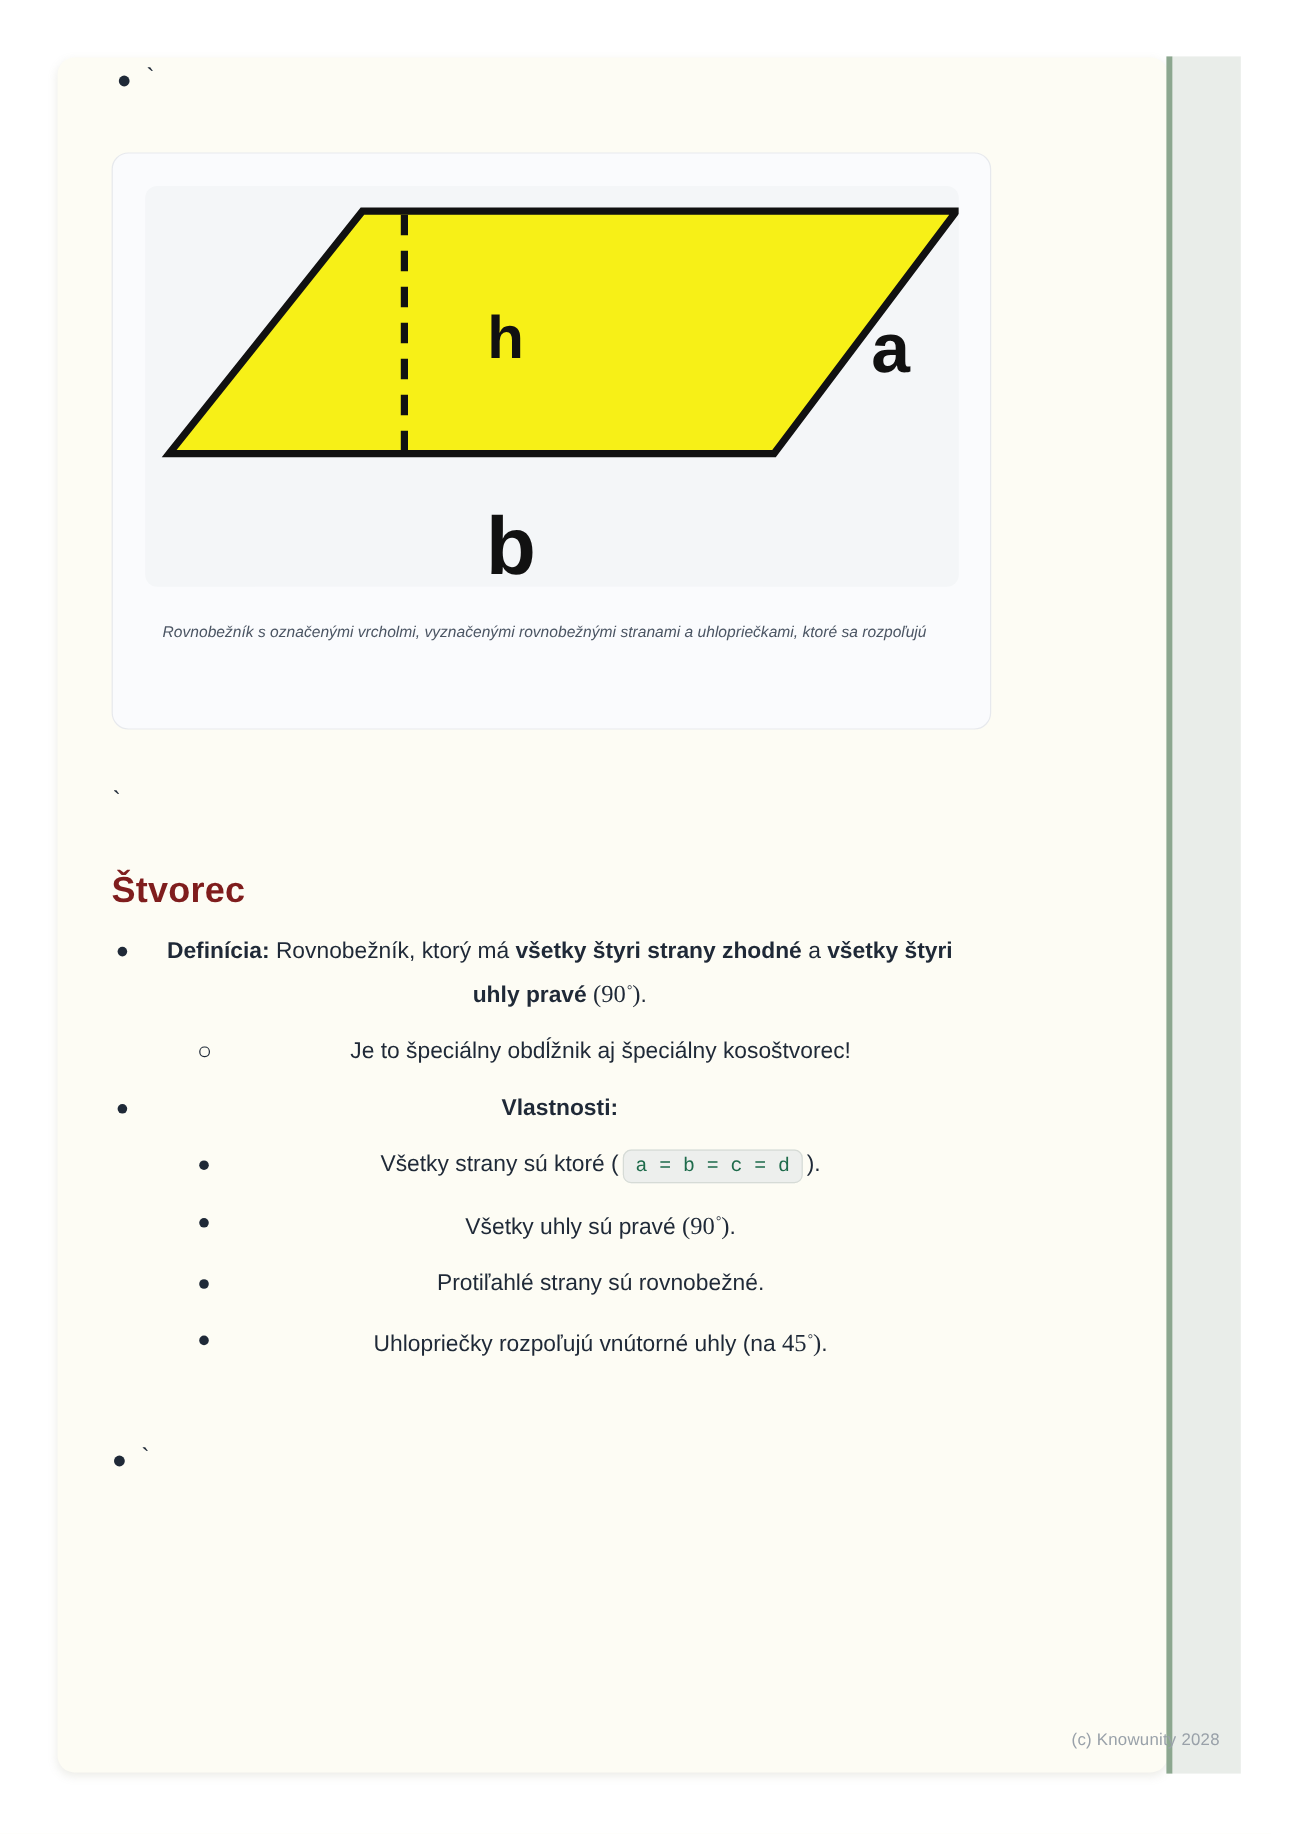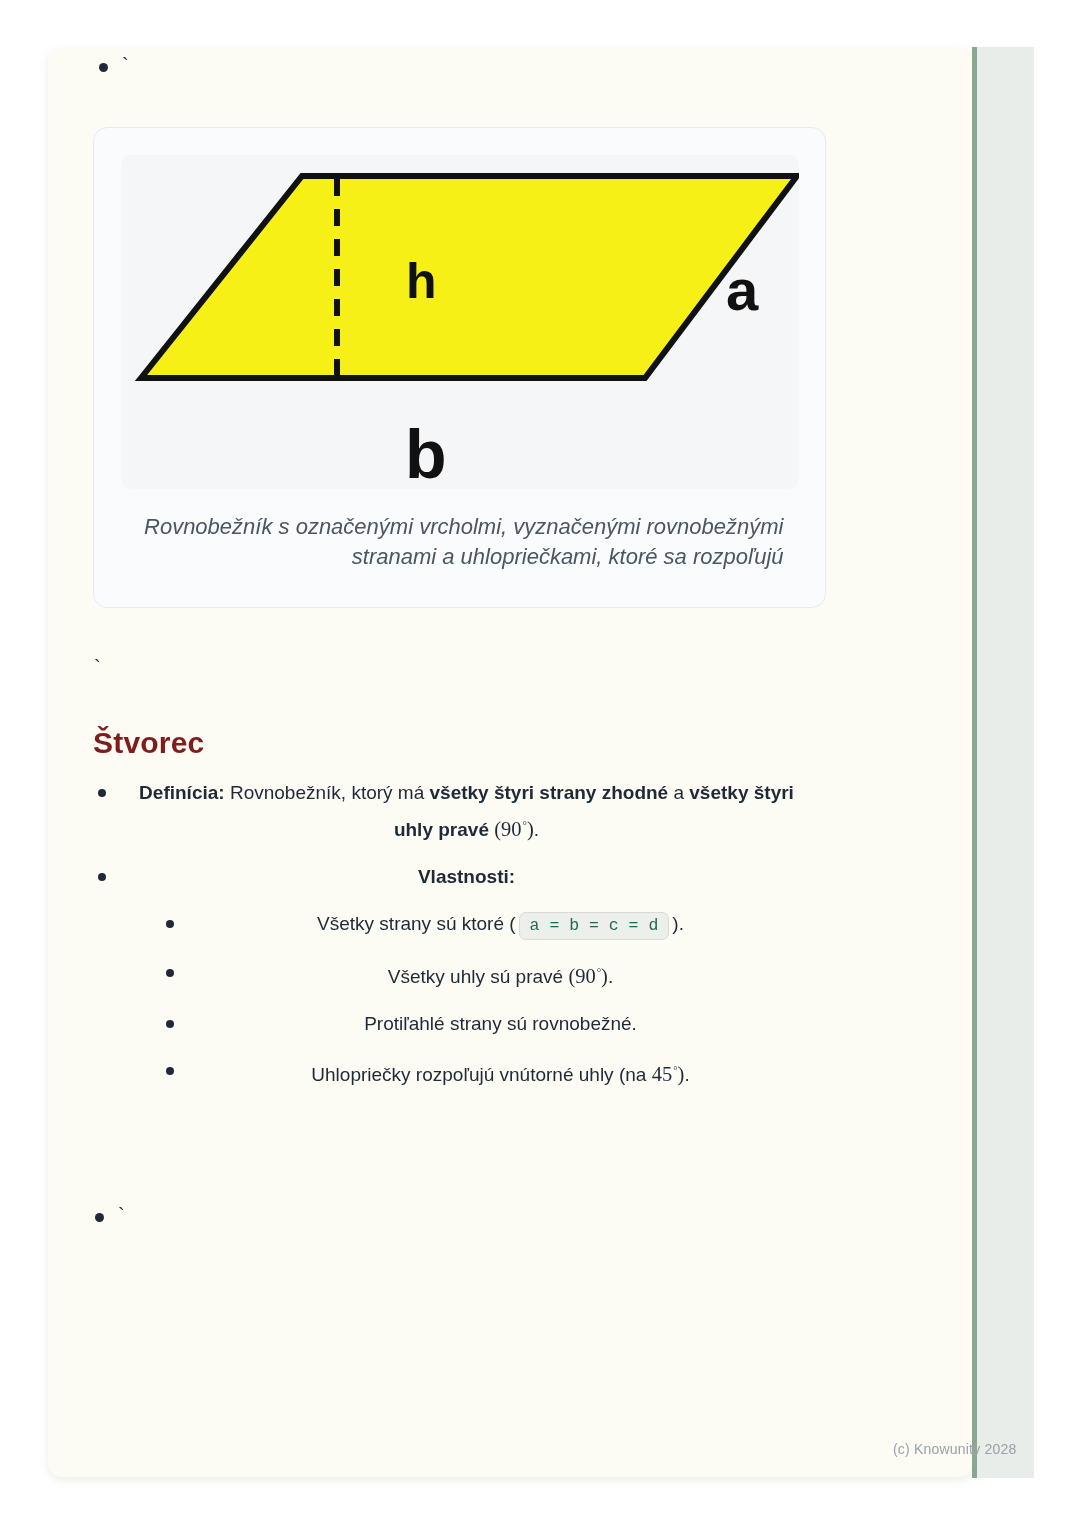--- a/index.html
+++ b/index.html
@@ -27,22 +27,22 @@
   .stray-tick{position:absolute;left:94px;top:656px;font-size:20px;color:#1F2937;z-index:3;}
 
   
   .card{
     position:absolute;left:93px;top:127px;width:733px;height:481px;box-sizing:border-box;
     background:#FAFBFD;border:1px solid #E7E9ED;border-radius:14px;
     padding:27px;z-index:3;
   }
   .pic{width:678px;height:334px;background:#F4F6F8;border-radius:10px;overflow:hidden;}
   .caption{
-    font-style:italic;color:#4B5563;font-size:22px;line-height:30px;
-    text-align:right;max-width:648px;margin:23px auto 0;
+    font-style:italic;color:#4B5563;font-size:13px;line-height:30px;
+    text-align:left;max-width:648px;margin:23px auto 0;
   }
 
   
   .heading{
     position:absolute;left:93px;top:722px;margin:0;z-index:3;
     font-size:30px;line-height:42px;font-weight:700;color:#7f1d1d;letter-spacing:.2px;
   }
 
   
   .lists{position:absolute;left:93px;top:776px;width:716px;z-index:3;}
@@ -99,21 +99,23 @@
   </div>
   <div class="caption">Rovnobežník s označenými vrcholmi, vyznačenými rovnobežnými stranami a uhlopriečkami, ktoré sa rozpoľujú</div>
 </div>
 
 <div class="stray-tick">`</div>
 
 <h2 class="heading">Štvorec</h2>
 
 <div class="lists">
   <ul class="ul" id="main-list">
-      <li class="li m-disc"><span><b>Definícia:</b><span> Rovnobežník, ktorý má </span><b>všetky štyri strany zhodné</b><span> a </span><b>všetky štyri uhly pravé</b><span> </span><span class="math">(90<span class="deg">°</span>)</span><span>.</span></span></li>
+      <li class="li m-disc"><span><b>Definícia:</b><span> Rovnobežník, ktorý má </span><b>všetky štyri strany zhodné</b><span> a </span><b>všetky štyri uhly pravé</b><span> </span><span class="math">(90<span class="deg">°</span>)</span><span>.</span></span><ul class="ul sub">
+          <li class="li m-circle"><span><span>Je to špeciálny obdĺžnik aj špeciálny kosoštvorec!</span></span></li>
+        </ul></li>
       <li class="li m-disc"><span><b>Vlastnosti:</b></span><ul class="ul sub">
           <li class="li m-disc"><span><span>Všetky strany sú ktoré (</span><span class="code">a = b = c = d</span><span>).</span></span></li>
           <li class="li m-disc"><span><span>Všetky uhly sú pravé </span><span class="math">(90<span class="deg">°</span>)</span><span>.</span></span></li>
           <li class="li m-disc"><span><span>Protiľahlé strany sú rovnobežné.</span></span></li>
           <li class="li m-disc"><span><span>Uhlopriečky rozpoľujú vnútorné uhly (na </span><span class="math">45<span class="deg">°</span>)</span><span>.</span></span></li>
         </ul></li>
     </ul>
 </div>
 
 <div class="loose-item" style="left:95px;top:1200px;">

